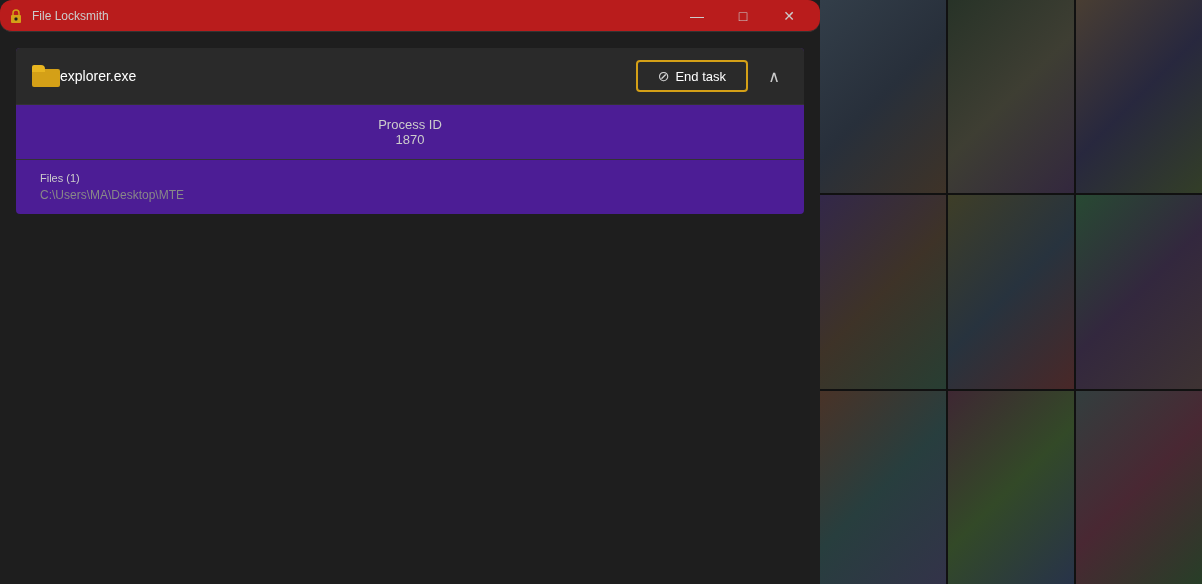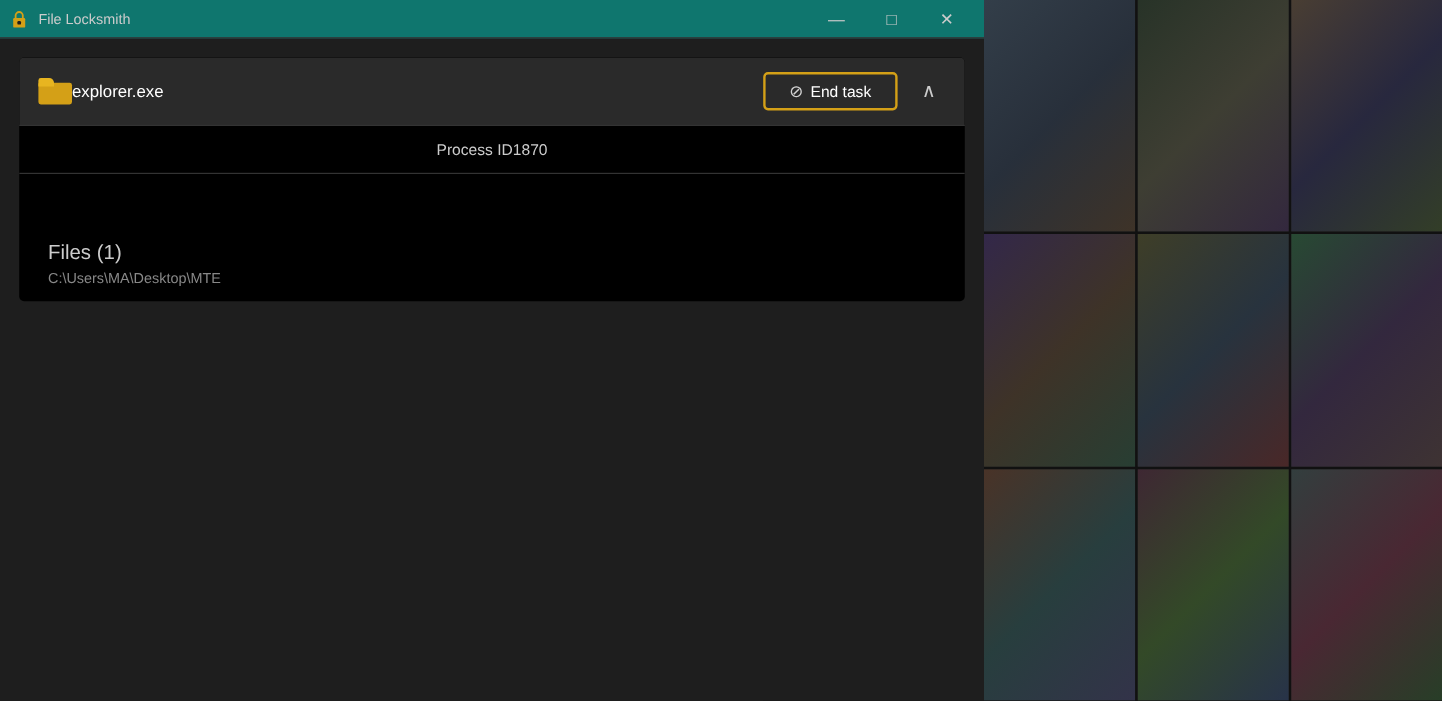--- a/index.html
+++ b/index.html
@@ -18,26 +18,27 @@
       height: 584px;
       background: #1e1e1e;
       display: flex;
       flex-direction: column;
       flex-shrink: 0;
     }
 
     
     .title-bar {
       height: 32px;
-      background: #0f766e;
+      background: #b91c1c;
       display: flex;
       align-items: center;
       padding: 0 8px;
       justify-content: space-between;
       border-bottom: 1px solid #333;
+      border-radius: 12px;
     }
     .title-bar-left {
       display: flex;
       align-items: center;
       gap: 8px;
     }
     .lock-icon {
       width: 16px;
       height: 16px;
     }
@@ -92,21 +93,21 @@
       width: 36px;
       height: 36px;
       display: flex;
       align-items: center;
       justify-content: center;
       border-radius: 4px;
     }
 
     
     .process-card {
-      background: #000000;
+      background: #4c1d95;
       border-radius: 4px;
       overflow: hidden;
     }
 
     
     .process-header {
       display: flex;
       align-items: center;
       padding: 12px 16px;
       background: #2a2a2a;
@@ -149,32 +150,33 @@
 
     
     .detail-row {
       display: flex;
       align-items: center;
       justify-content: center;
       padding: 12px 24px;
       border-bottom: 1px solid #333;
       color: #cccccc;
       font-size: 13px;
+      flex-direction: column;
     }
     .detail-row:last-child { border-bottom: none; }
     .detail-label { color: #cccccc; }
     .detail-value { color: #cccccc; }
 
     .files-row {
       padding: 12px 24px;
       display: flex;
       flex-direction: column;
       gap: 4px;
     }
-    .files-label { color: #cccccc; font-size: 17px; margin-top: 44px; }
+    .files-label { color: #cccccc; font-size: 11px; }
     .files-path { color: #888888; font-size: 12px; }
 
     
     .right-panel {
       flex: 1;
       background: #111;
       display: grid;
       grid-template-columns: repeat(3, 1fr);
       grid-template-rows: repeat(3, 1fr);
       gap: 2px;

